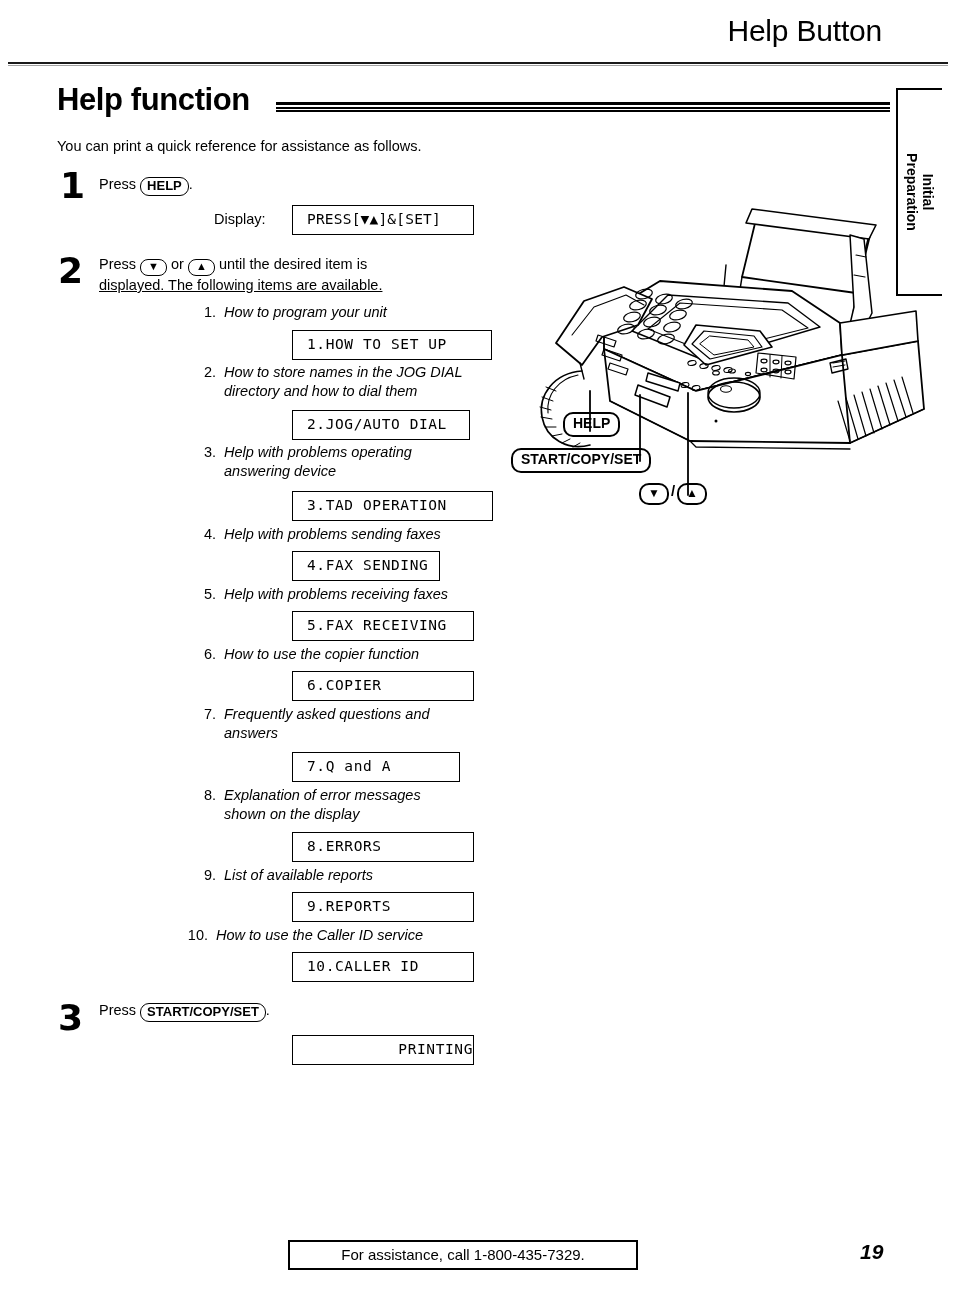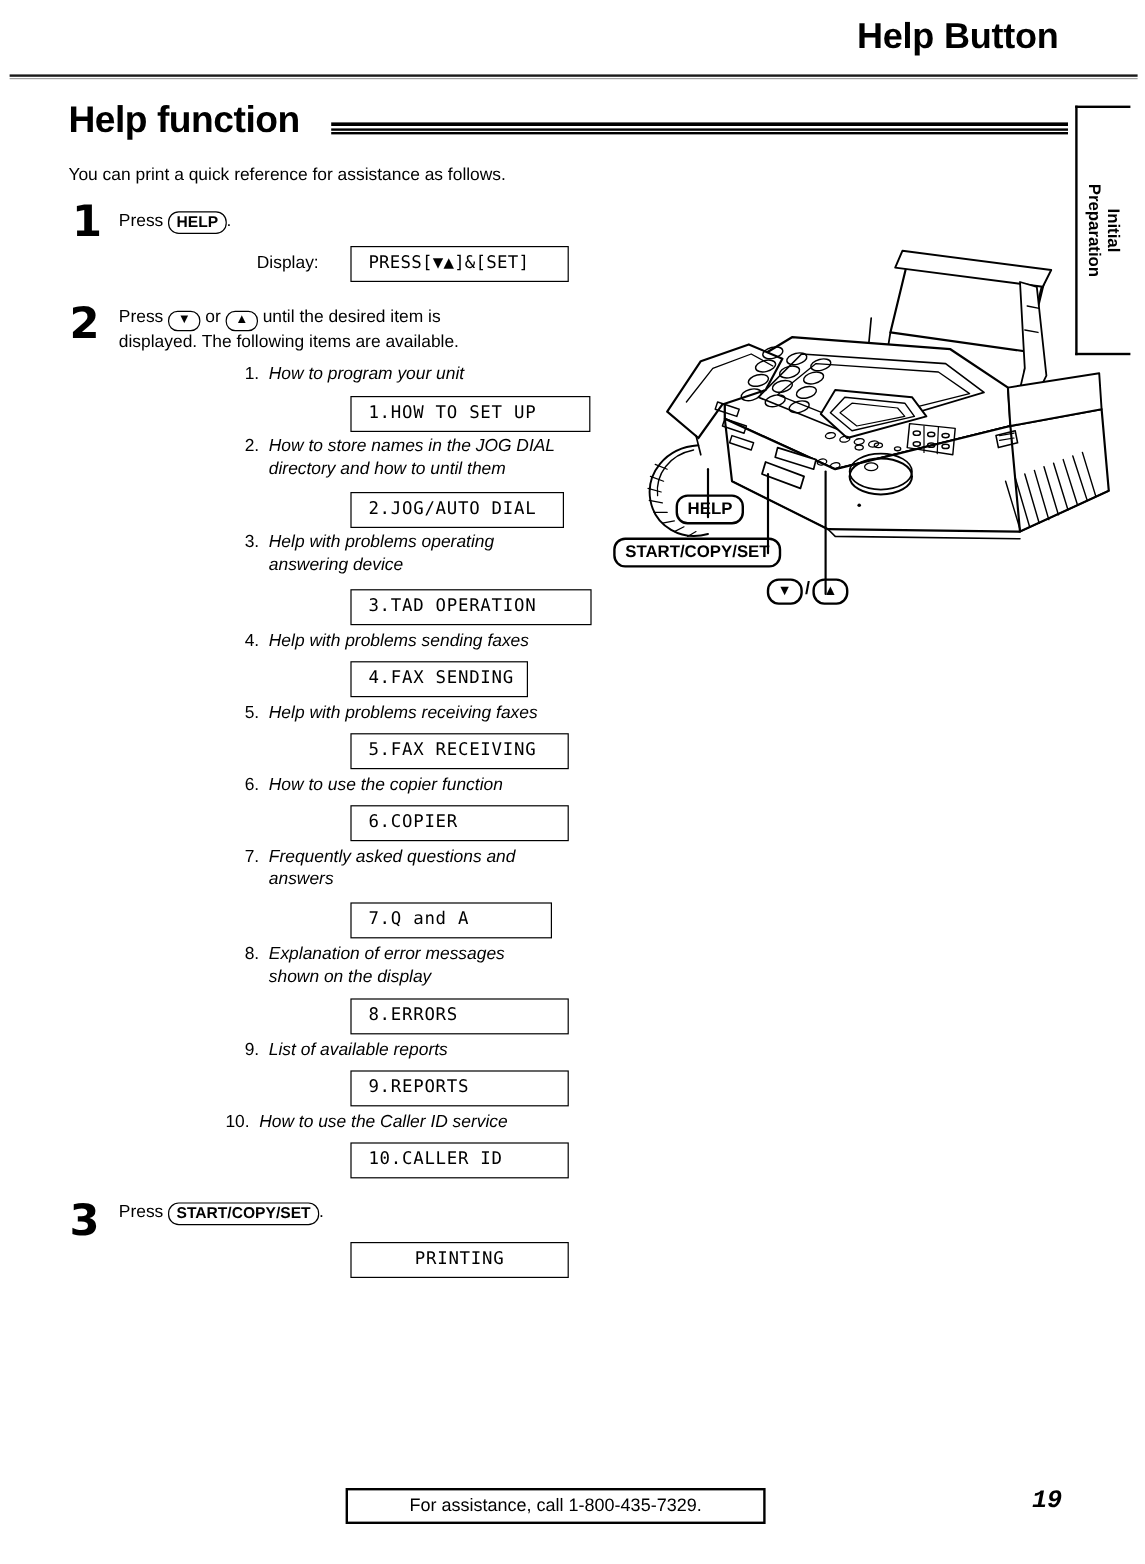--- a/index.html
+++ b/index.html
@@ -19,21 +19,21 @@
     overflow: hidden;
     background: #ffffff;
   }
 
   
   .running-head {
     position: absolute;
     top: 14px;
     right: 72px;
     font-size: 30px;
-    font-weight: bold;
+    font-weight: normal;
     letter-spacing: -0.2px;
   }
   .head-rule {
     position: absolute;
     left: 8px;
     right: 6px;
     top: 62px;
     height: 0;
     border-top: 2px solid #1a1a1a;
   }
@@ -210,21 +210,21 @@
     font-size: 15px;
     line-height: 26px;
     text-align: center;
   }
   .page-num {
     position: absolute;
     left: 860px;
     top: 1240px;
     font-size: 21px;
     font-style: italic;
-    font-family: Liberation Mono, monospace;
+    font-family: Liberation Sans, sans-serif;
     font-weight: bold;
   }
 </style>
 </head>
 <body>
 
 <div id="page">
 
   <div class="running-head">Help Button</div>
   <div class="head-rule"></div>
@@ -253,32 +253,32 @@
   <div class="label-display" style="left:214px; top:211px;">Display:</div>
   <div class="lcd narrow" style="left:292px; top:205px; width:182px;">PRESS[▼▲]&amp;[SET]</div>
 
   <div class="step-num" style="left:58px; top:253px;">2</div>
   <div class="step-text" style="left:99px; top:255px; width:340px;">
     <span>Press</span>
     <span class="key arrow">▼</span>
     <span>or</span>
     <span class="key arrow">▲</span>
     <span>until the desired item is</span>
-    <span style="display:block;">displayed. The following items are available.</span>
+    <span style="display:block;text-decoration:underline;">displayed. The following items are available.</span>
   </div>
 
   <div class="item-text" style="left:190px; top:303px; width:300px;">
     <span class="n">1.</span>
     <span class="t">How to program your unit</span>
   </div>
   <div class="lcd" style="left:292px; top:330px; width:200px;">1.HOW TO SET UP</div>
 
   <div class="item-text" style="left:190px; top:363px; width:295px;">
     <span class="n">2.</span>
-    <span class="t">How to store names in the JOG DIAL directory and how to until them</span>
+    <span class="t">How to store names in the JOG DIAL directory and how to dial them</span>
   </div>
   <div class="lcd" style="left:292px; top:410px; width:178px;">2.JOG/AUTO DIAL</div>
 
   <div class="item-text" style="left:190px; top:443px; width:265px;">
     <span class="n">3.</span>
     <span class="t">Help with problems operating answering device</span>
   </div>
   <div class="lcd" style="left:292px; top:491px; width:201px;">3.TAD OPERATION</div>
 
   <div class="item-text" style="left:190px; top:525px; width:300px;">
@@ -321,21 +321,21 @@
     <span class="n">10.</span>
     <span class="t">How to use the Caller ID service</span>
   </div>
   <div class="lcd" style="left:292px; top:952px; width:182px;">10.CALLER ID</div>
 
   <div class="step-num" style="left:58px; top:1000px;">3</div>
   <div class="step-text" style="left:99px; top:1001px;">
     <span>Press</span>
     <span class="key">START/COPY/SET</span><span>.</span>
   </div>
-  <div class="lcd center" style="left:292px; top:1035px; width:182px;">PRINTING</div>
+  <div class="lcd center" style="left:292px; top:1035px; width:182px;text-align:right;">PRINTING</div>
 
   <div class="illus">
     <svg width="420" height="320" viewBox="0 0 420 320" fill="none" stroke="#000" stroke-width="1.6" stroke-linejoin="round" stroke-linecap="round" aria-hidden="true">
 
       <polygon points="238,16 352,32 336,98 222,82" fill="#fff" stroke-width="1.8"></polygon>
 
       <path d="M232,14 L356,30 L349,44 L226,28 Z" fill="#fff" stroke-width="1.6"></path>
       <path d="M222,82 L214,132" stroke-width="1.5"></path>
       <path d="M336,98 L330,140" stroke-width="1.5"></path>
       <path d="M206,70 L200,134" stroke-width="1.4"></path>

